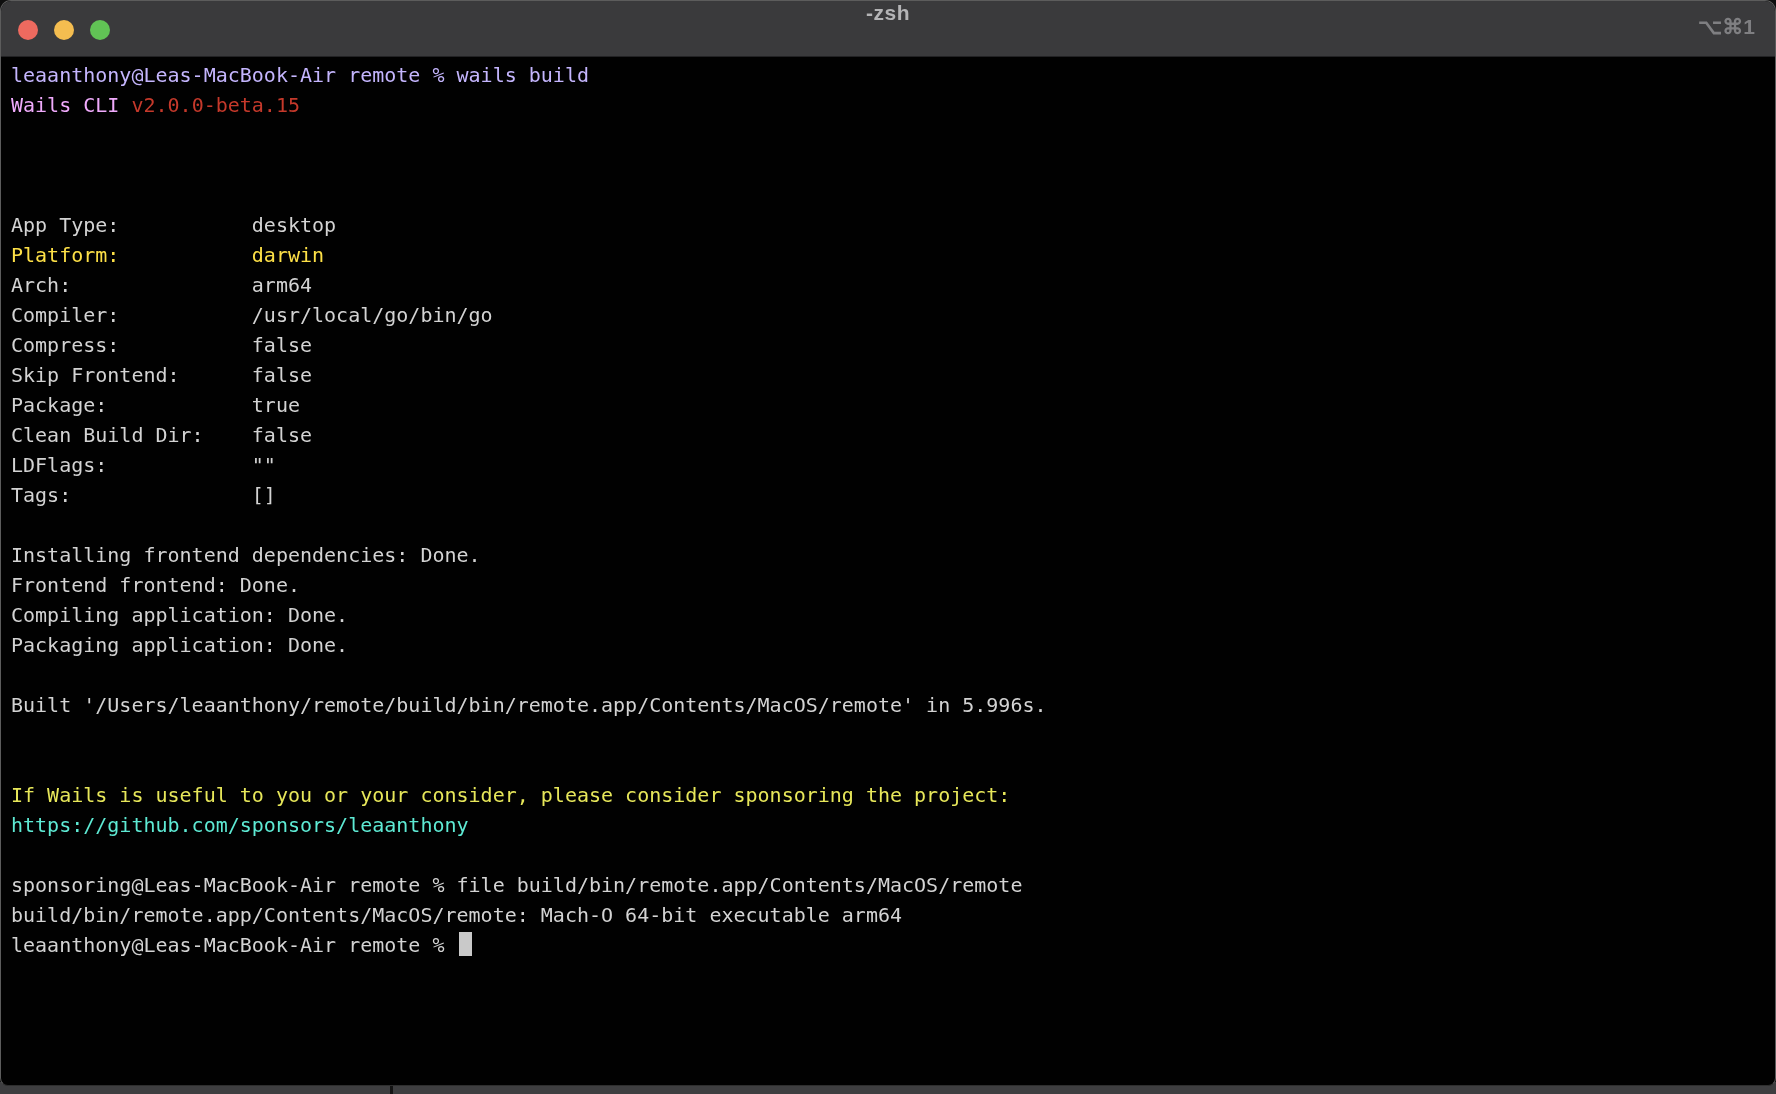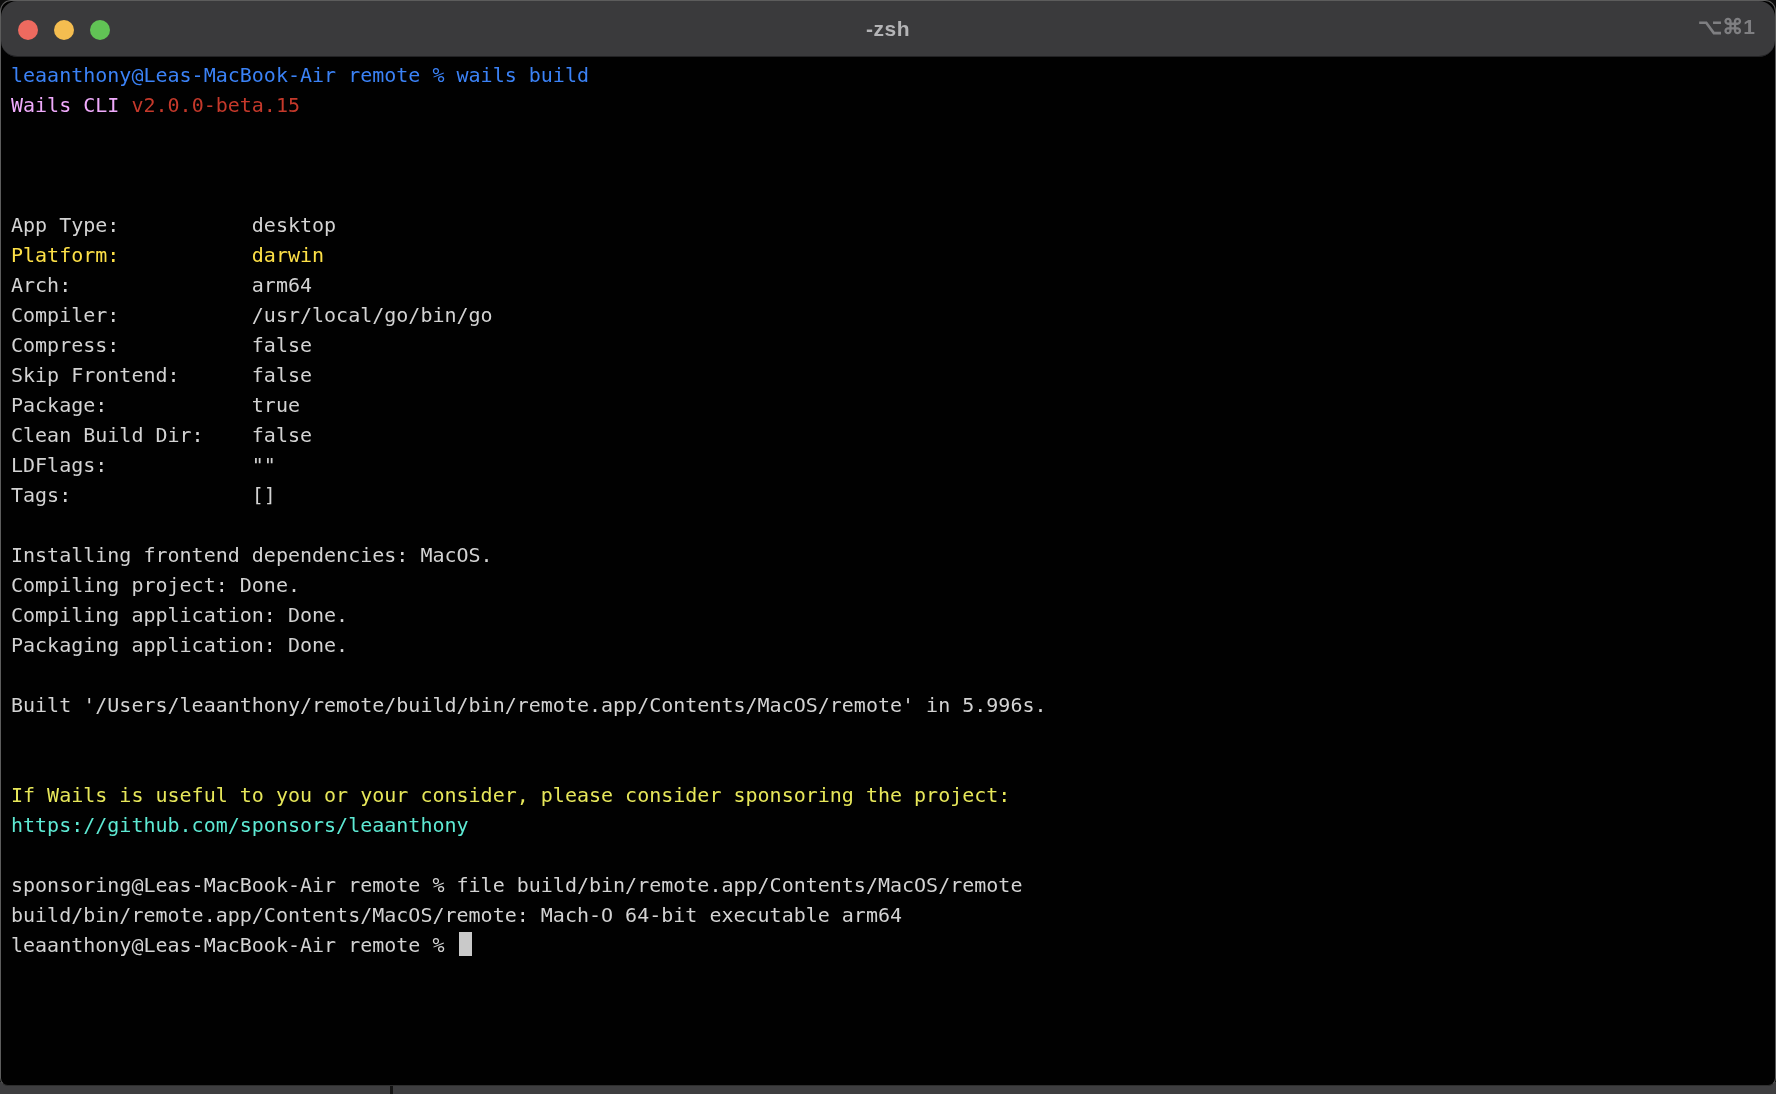--- a/index.html
+++ b/index.html
@@ -39,23 +39,21 @@
     border-bottom-color: #2e2e2e;
     border-radius: 11px 11px 8px 8px;
     overflow: hidden;
   }
   .titlebar {
     position: relative;
     height: 55px;
     background: #3a3a3c;
     border-bottom: 1px solid #222224;
     display: flex;
-    align-items: center;
     justify-content: center;
-    border-radius: 16px;
   }
   .traffic-lights {
     position: absolute;
     left: 17px;
     top: 19px;
     display: flex;
     gap: 16px;
   }
   .light {
     width: 20px;
@@ -113,38 +111,38 @@
     <div class="titlebar" style="background: rgb(58, 58, 60);">
       <div class="traffic-lights">
           <button class="light" style="background: rgb(238, 106, 95);"></button>
           <button class="light" style="background: rgb(244, 189, 80);"></button>
           <button class="light" style="background: rgb(97, 195, 85);"></button>
         </div>
       <div class="title">-zsh</div>
       <div class="shortcut">⌥⌘1</div>
     </div>
     <div class="terminal">
-        <div class="line"><span style="color: #3b82f6;">leaanthony@Leas-MacBook-Air remote % wails build</span></div>
+        <div class="line"><span style="color: #c4b5fd;">leaanthony@Leas-MacBook-Air remote % wails build</span></div>
         <div class="line"><span style="color: #f0abfc; text-align: right;">Wails CLI </span><span style="color: rgb(197, 57, 43);">v2.0.0-beta.15</span></div>
         <div class="line">&nbsp;</div>
         <div class="line">&nbsp;</div>
         <div class="line">&nbsp;</div>
         <div class="line"><span style="color: rgb(211, 211, 211);">App Type:           desktop</span></div>
         <div class="line"><span style="color: #fde047;">Platform:           darwin</span></div>
         <div class="line"><span style="color: rgb(211, 211, 211);">Arch:               arm64</span></div>
         <div class="line"><span style="color: rgb(211, 211, 211);">Compiler:           /usr/local/go/bin/go</span></div>
         <div class="line"><span style="color: rgb(211, 211, 211);">Compress:           false</span></div>
         <div class="line"><span style="color: rgb(211, 211, 211);">Skip Frontend:      false</span></div>
         <div class="line"><span style="color: rgb(211, 211, 211);">Package:            true</span></div>
         <div class="line"><span style="color: rgb(211, 211, 211);">Clean Build Dir:    false</span></div>
         <div class="line"><span style="color: rgb(211, 211, 211);">LDFlags:            ""</span></div>
         <div class="line"><span style="color: rgb(211, 211, 211);">Tags:               []</span></div>
         <div class="line">&nbsp;</div>
-        <div class="line"><span style="color: rgb(211, 211, 211);">Installing frontend dependencies: MacOS.</span></div>
-        <div class="line"><span style="color: rgb(211, 211, 211);">Compiling project: Done.</span></div>
+        <div class="line"><span style="color: rgb(211, 211, 211);">Installing frontend dependencies: Done.</span></div>
+        <div class="line"><span style="color: rgb(211, 211, 211);">Frontend frontend: Done.</span></div>
         <div class="line"><span style="color: rgb(211, 211, 211);">Compiling application: Done.</span></div>
         <div class="line"><span style="color: rgb(211, 211, 211);">Packaging application: Done.</span></div>
         <div class="line">&nbsp;</div>
         <div class="line"><span style="color: rgb(211, 211, 211);">Built '/Users/leaanthony/remote/build/bin/remote.app/Contents/MacOS/remote' in 5.996s.</span></div>
         <div class="line">&nbsp;</div>
         <div class="line">&nbsp;</div>
         <div class="line"><span style="color: rgb(231, 231, 90);">If Wails is useful to you or your consider, please consider sponsoring the project:</span></div>
         <div class="line"><span style="color: #5eead4; margin-top: 42px;">https://github.com/sponsors/leaanthony</span></div>
         <div class="line">&nbsp;</div>
         <div class="line"><span style="color: rgb(211, 211, 211);">sponsoring@Leas-MacBook-Air remote % file build/bin/remote.app/Contents/MacOS/remote</span></div>

